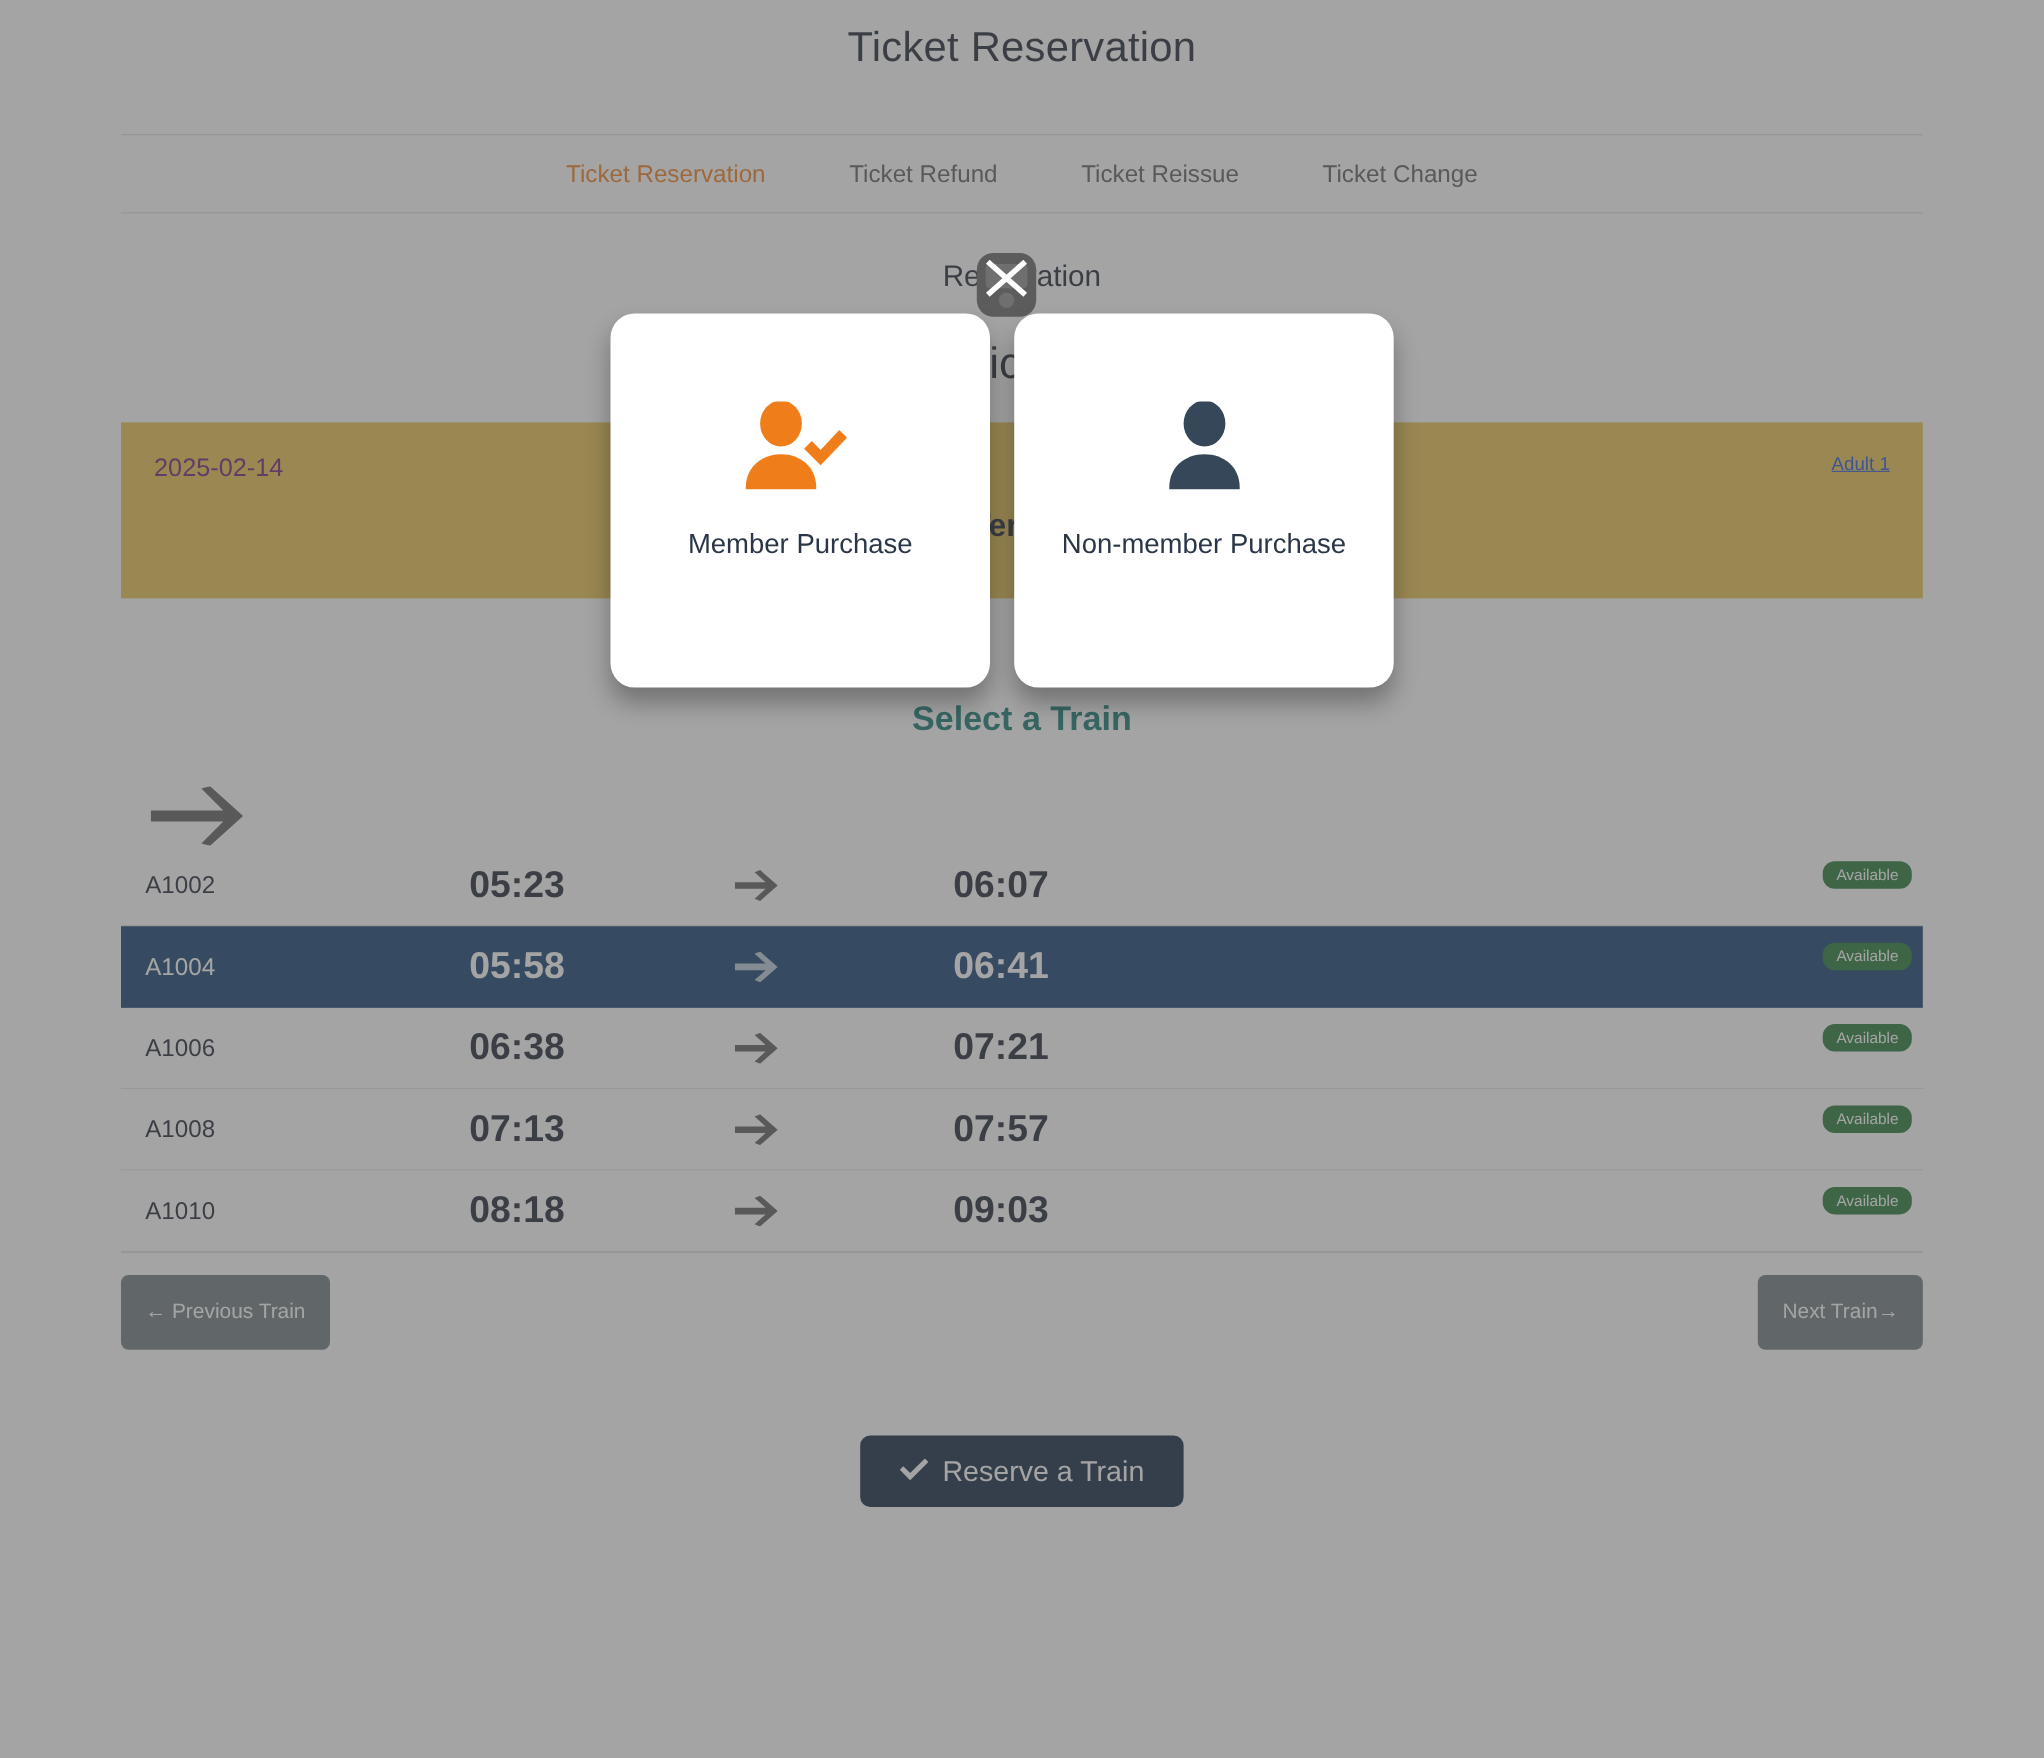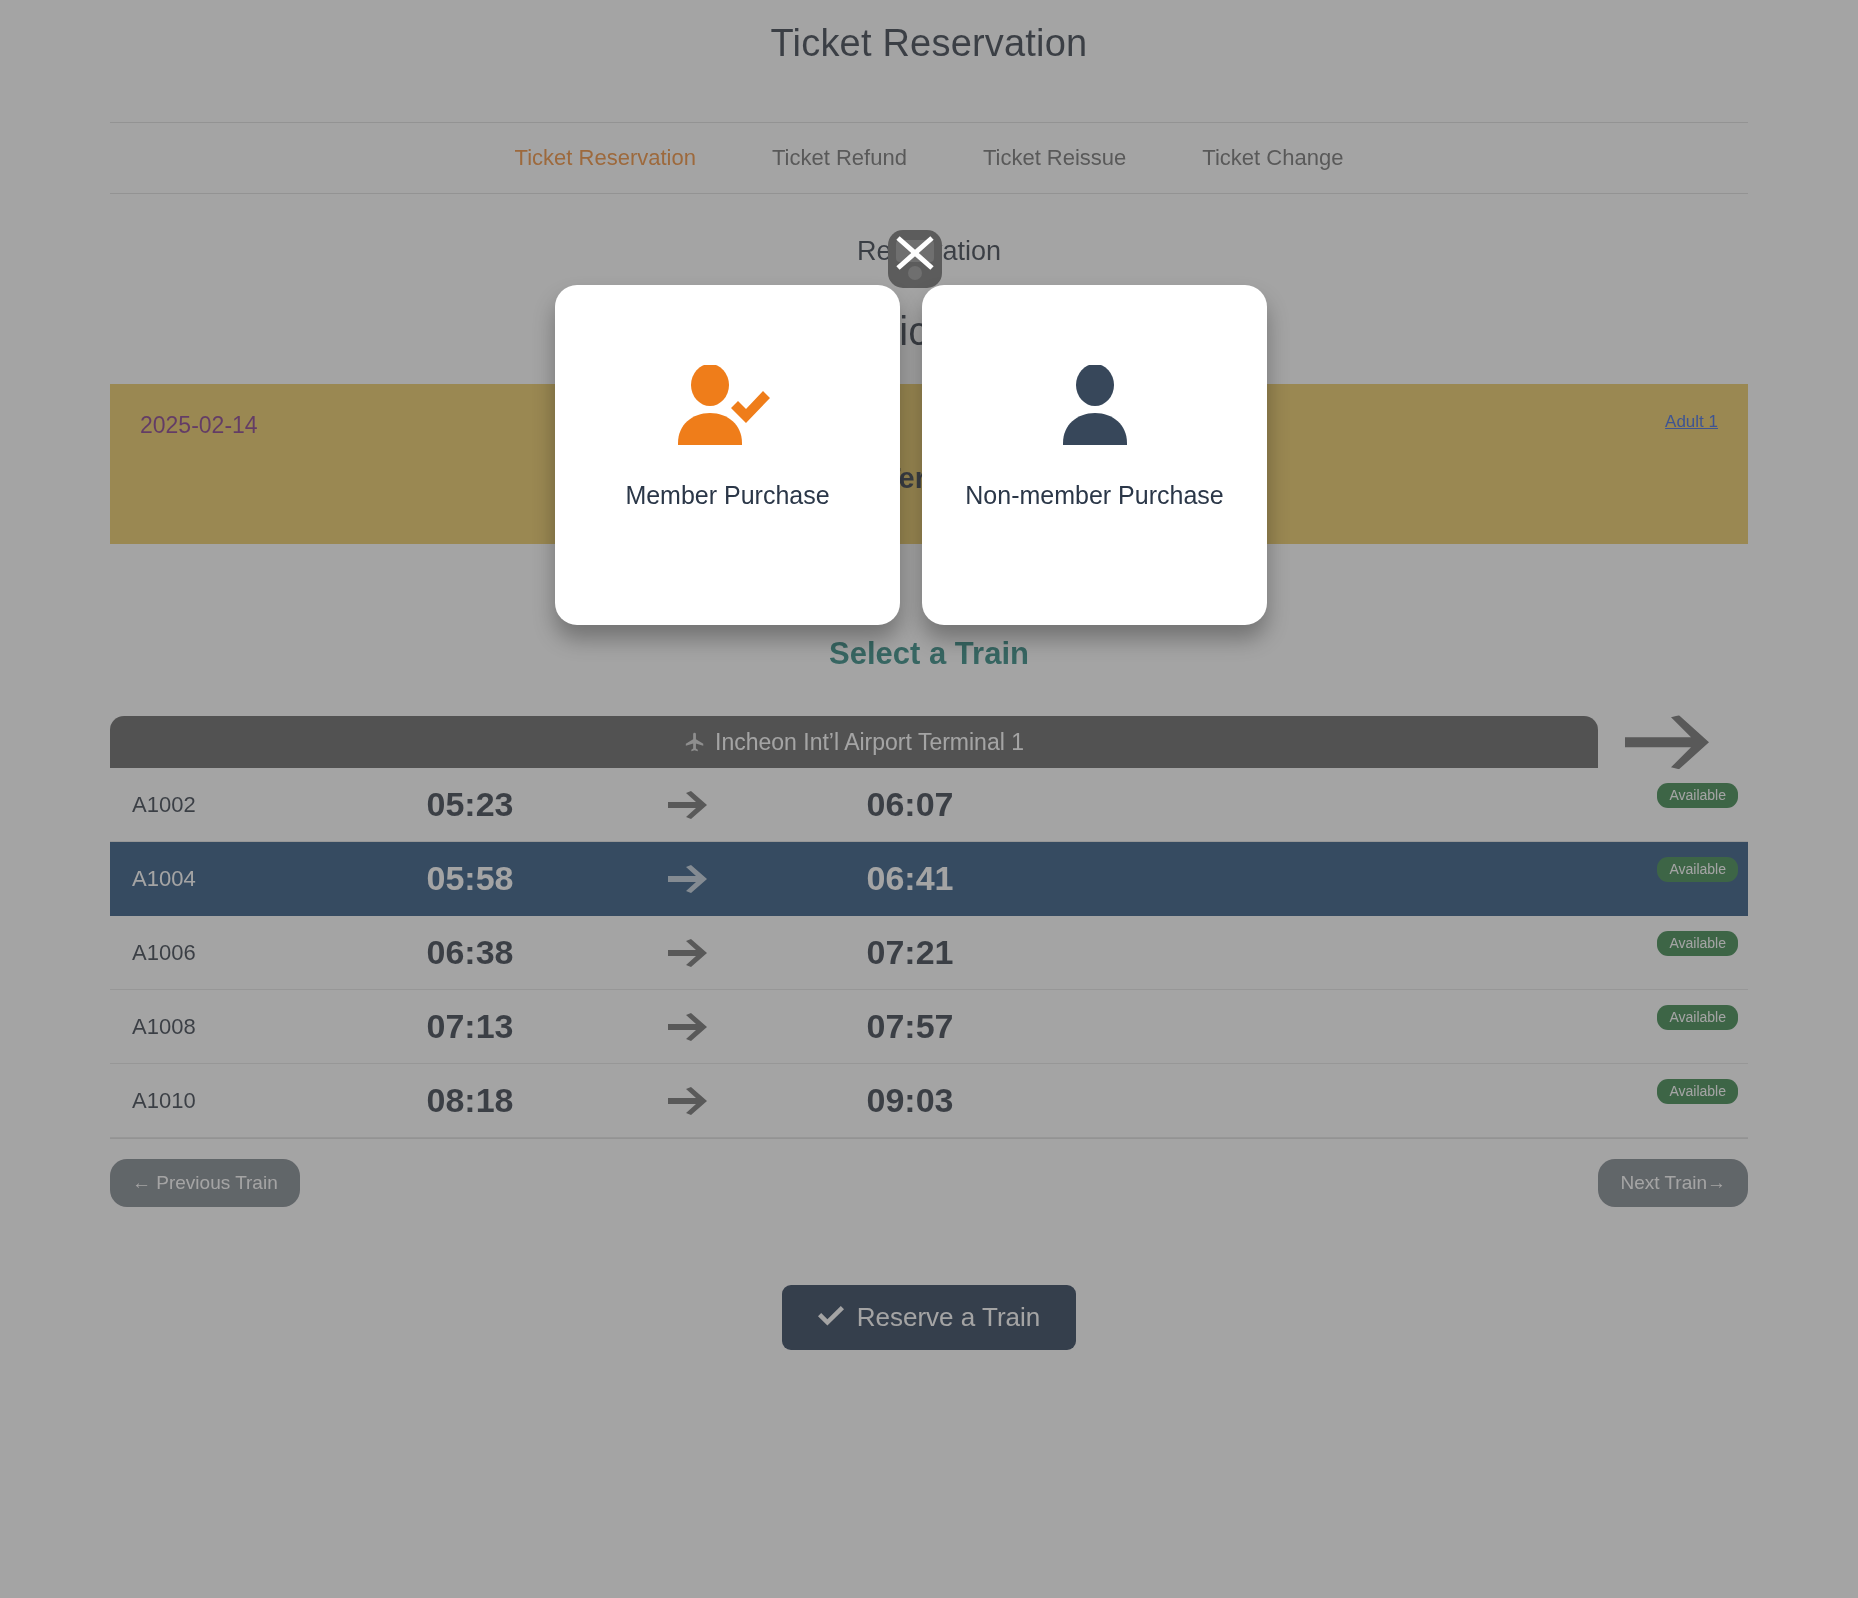--- a/index.html
+++ b/index.html
@@ -197,22 +197,22 @@
   .pager {
     margin: 20px 110px 0 110px;
     display: flex;
     justify-content: space-between;
   }
   .pager-btn {
     background: #6c757d;
     color: #ffffff;
     font-size: 19px;
     border: none;
-    border-radius: 17px;
-    padding: 13px 22px;
+    border-radius: 7px;
+    padding: 23px 22px;
     cursor: pointer;
     font-family: "Liberation Sans", sans-serif;
   }
 
   .reserve-wrap {
     margin-top: 78px;
     display: flex;
     justify-content: center;
   }
   .reserve-btn {
@@ -314,28 +314,20 @@
     <span class="summary-date">2025-02-14</span>
     <span class="summary-pax">Adult 1</span>
     <span class="summary-route">Incheon Int'l Airport Terminal 1 → Seoul Station</span>
   </div>
 
   <h2 class="select-train-title">Select a Train</h2>
 
   <div class="train-table">
 
     <div class="station-header">
-      <div class="station-pill">
-        <span class="pill-icon">
-          <svg width="22" height="22" viewBox="0 0 24 24" fill="#cfcfcf">
-              <path d="M21 16v-2l-8-5V3.5a1.5 1.5 0 0 0-3 0V9l-8 5v2l8-2.5V19l-2 1.5V22l3.5-1 3.5 1v-1.5L13 19v-5.5L21 16z"></path>
-            </svg>
-        </span>
-        <span>Incheon Int’l Airport Terminal 1</span>
-      </div>
 
       <div class="station-gap">
         <span class="big-arrow">
           <svg width="96" height="54" viewBox="0 0 96 54" fill="#5a5a5a">
               <path d="M0 22h66l-20-20 8-2 30 27-30 27-8-2 20-20H0z"></path>
             </svg>
         </span>
       </div>
 
     </div>

